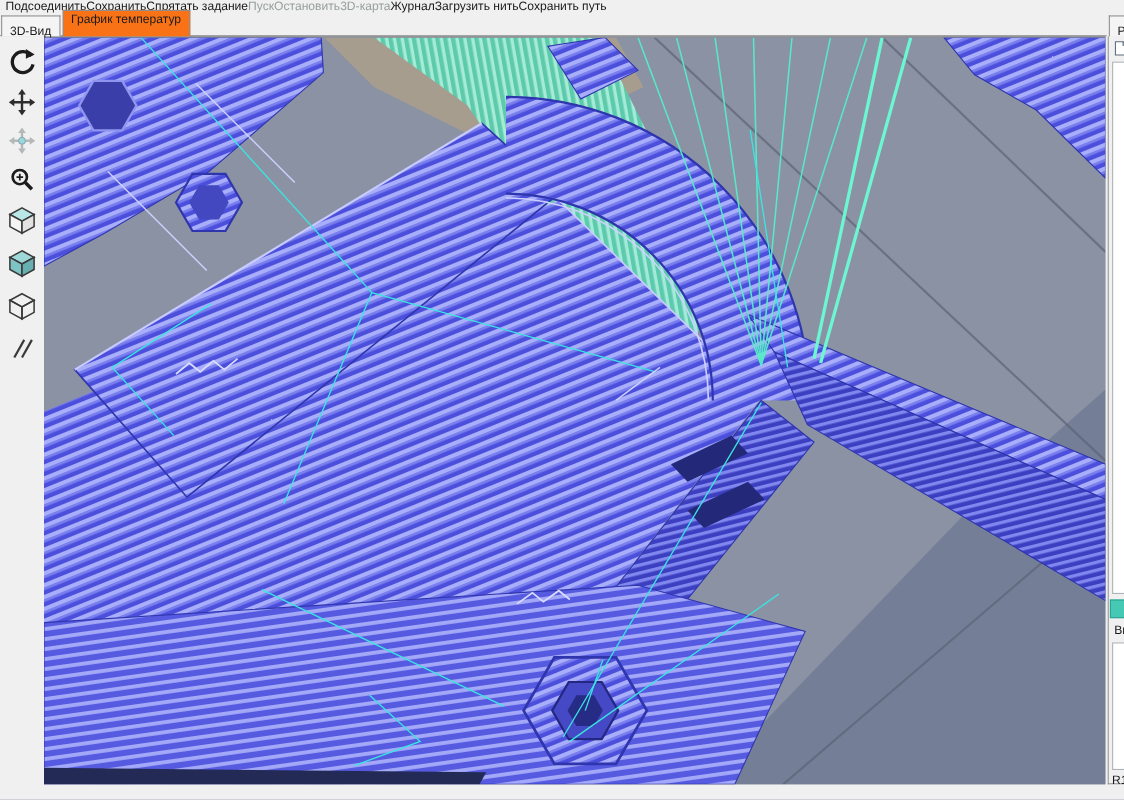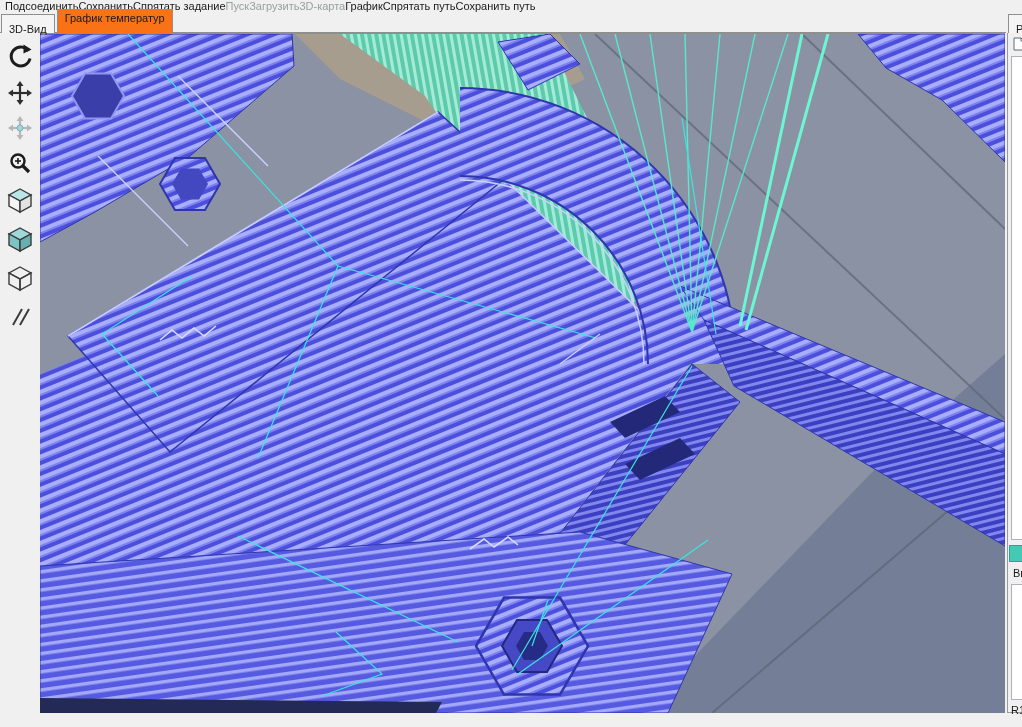--- a/index.html
+++ b/index.html
@@ -59,24 +59,24 @@
   .rp-bottom-label{ position:absolute; top:671px; left:3px; font-size:11px; }
 </style>
 </head>
 <body>
 
 <div class="toolbar">
   <span class="tb-item">Подсоединить</span>
   <span class="tb-item">Сохранить</span>
   <span class="tb-item">Спрятать задание</span>
   <span class="tb-item disabled">Пуск</span>
-  <span class="tb-item disabled">Загрузить</span>
+  <span class="tb-item disabled">Остановить</span>
   <span class="tb-item disabled">3D-карта</span>
-  <span class="tb-item">График</span>
-  <span class="tb-item">Спрятать путь</span>
+  <span class="tb-item">Журнал</span>
+  <span class="tb-item">Загрузить нить</span>
   <span class="tb-item">Сохранить путь</span>
 </div>
 
 <div class="tabline"></div>
 <div class="tabbar">
   <div class="tab active">3D-Вид</div>
   <div class="tab">График температур</div>
 </div>
 <div class="right-tabbar">
   <div class="tab active">Раз</div>

